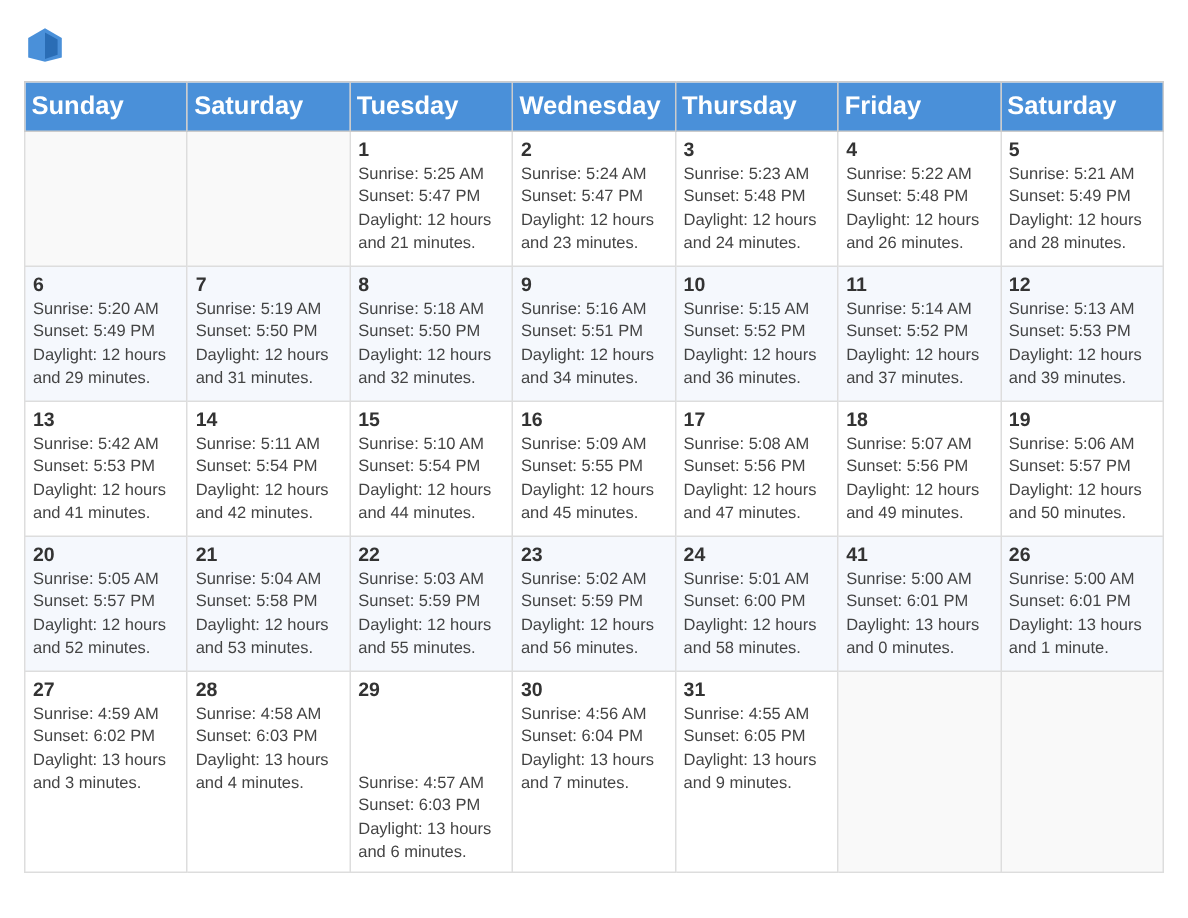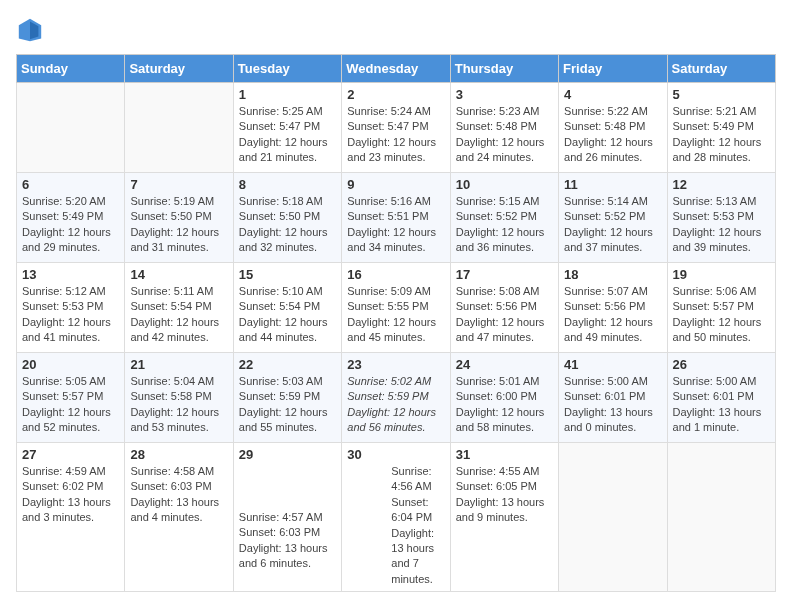--- a/index.html
+++ b/index.html
@@ -32,21 +32,21 @@
     .location { font-size: 16px; color: #555; }
     .calendar {
       width: 100%;
       border-collapse: collapse;
       table-layout: fixed;
     }
     .calendar th {
       background: #4a90d9;
       color: #fff;
       padding: 6px 4px;
-      font-size: 13px;
+      font-size: 17px;
       font-weight: bold;
       text-align: left;
       border: 1px solid #ccc;
     }
     .calendar td {
       vertical-align: top;
       border: 1px solid #ddd;
       padding: 4px 5px;
       font-size: 10.5px;
       color: #333;
@@ -174,21 +174,21 @@
         <td>
           <span class="day-num">12</span>
           <div class="cell-text" style="white-space: pre-line;">Sunrise: 5:13 AM
 Sunset: 5:53 PM
 Daylight: 12 hours and 39 minutes.</div>
         </td>
       </tr>
       <tr>
         <td>
           <span class="day-num">13</span>
-          <div class="cell-text" style="white-space: pre-line;">Sunrise: 5:12 AM
+          <div class="cell-text" style="white-space: pre-line;">Sunrise: 5:42 AM
 Sunset: 5:53 PM
 Daylight: 12 hours and 41 minutes.</div>
         </td>
         <td>
           <span class="day-num">14</span>
           <div class="cell-text" style="white-space: pre-line;">Sunrise: 5:11 AM
 Sunset: 5:54 PM
 Daylight: 12 hours and 42 minutes.</div>
         </td>
         <td>
@@ -236,21 +236,21 @@
 Daylight: 12 hours and 53 minutes.</div>
         </td>
         <td>
           <span class="day-num">22</span>
           <div class="cell-text" style="white-space: pre-line;">Sunrise: 5:03 AM
 Sunset: 5:59 PM
 Daylight: 12 hours and 55 minutes.</div>
         </td>
         <td>
           <span class="day-num">23</span>
-          <div class="cell-text" style="white-space: pre-line; font-style: italic;">Sunrise: 5:02 AM
+          <div class="cell-text" style="white-space: pre-line;">Sunrise: 5:02 AM
 Sunset: 5:59 PM
 Daylight: 12 hours and 56 minutes.</div>
         </td>
         <td>
           <span class="day-num">24</span>
           <div class="cell-text" style="white-space: pre-line;">Sunrise: 5:01 AM
 Sunset: 6:00 PM
 Daylight: 12 hours and 58 minutes.</div>
         </td>
         <td>
@@ -280,21 +280,21 @@
 Daylight: 13 hours and 4 minutes.</div>
         </td>
         <td>
           <span class="day-num">29</span>
           <div class="cell-text" style="white-space: pre-line; margin-top: 48px;">Sunrise: 4:57 AM
 Sunset: 6:03 PM
 Daylight: 13 hours and 6 minutes.</div>
         </td>
         <td>
           <span class="day-num">30</span>
-          <div class="cell-text" style="white-space: pre-line; margin-left: 44px;">Sunrise: 4:56 AM
+          <div class="cell-text" style="white-space: pre-line;">Sunrise: 4:56 AM
 Sunset: 6:04 PM
 Daylight: 13 hours and 7 minutes.</div>
         </td>
         <td>
           <span class="day-num">31</span>
           <div class="cell-text" style="white-space: pre-line;">Sunrise: 4:55 AM
 Sunset: 6:05 PM
 Daylight: 13 hours and 9 minutes.</div>
         </td>
         <td class="empty"></td>

